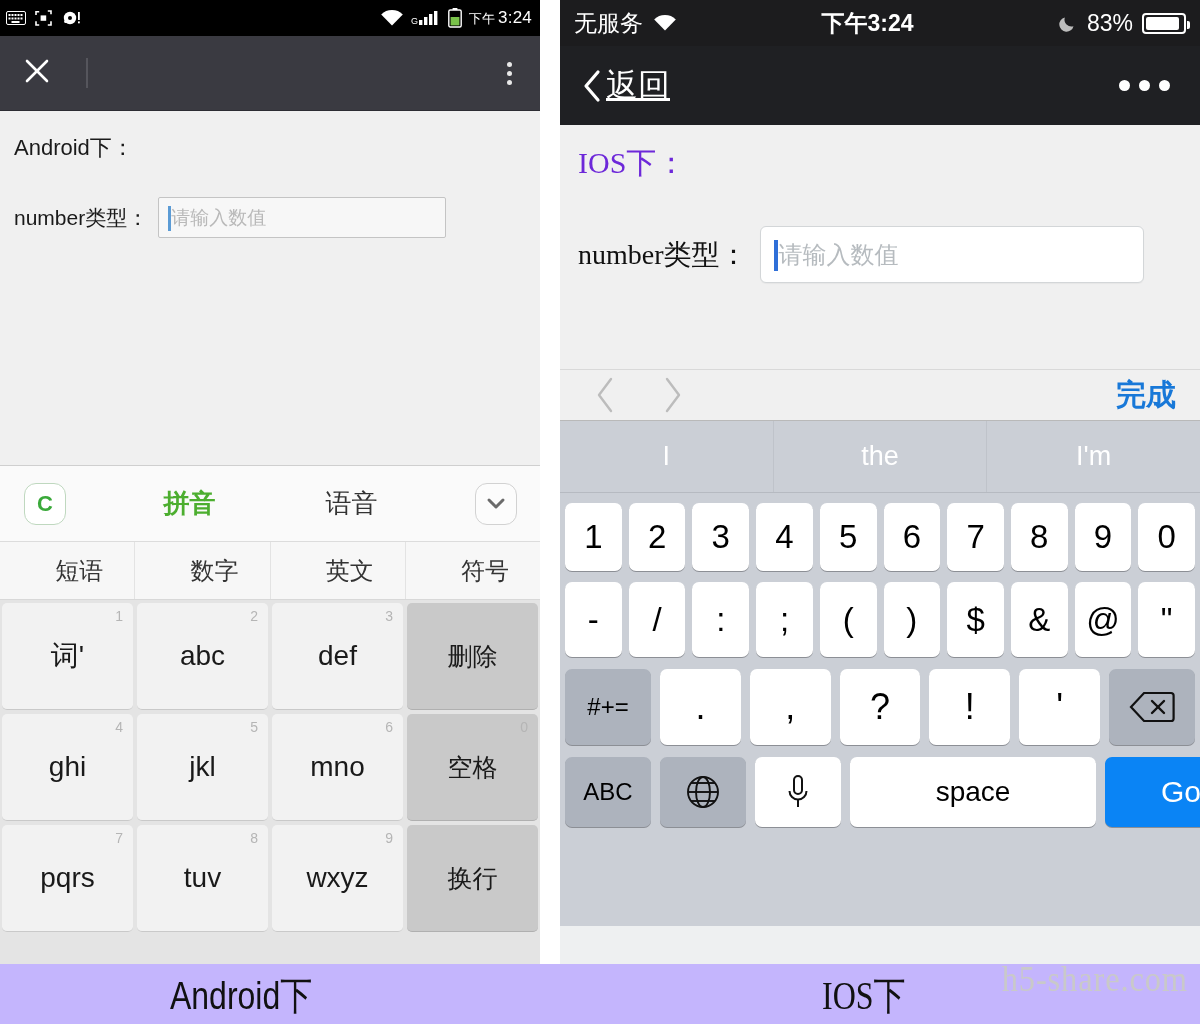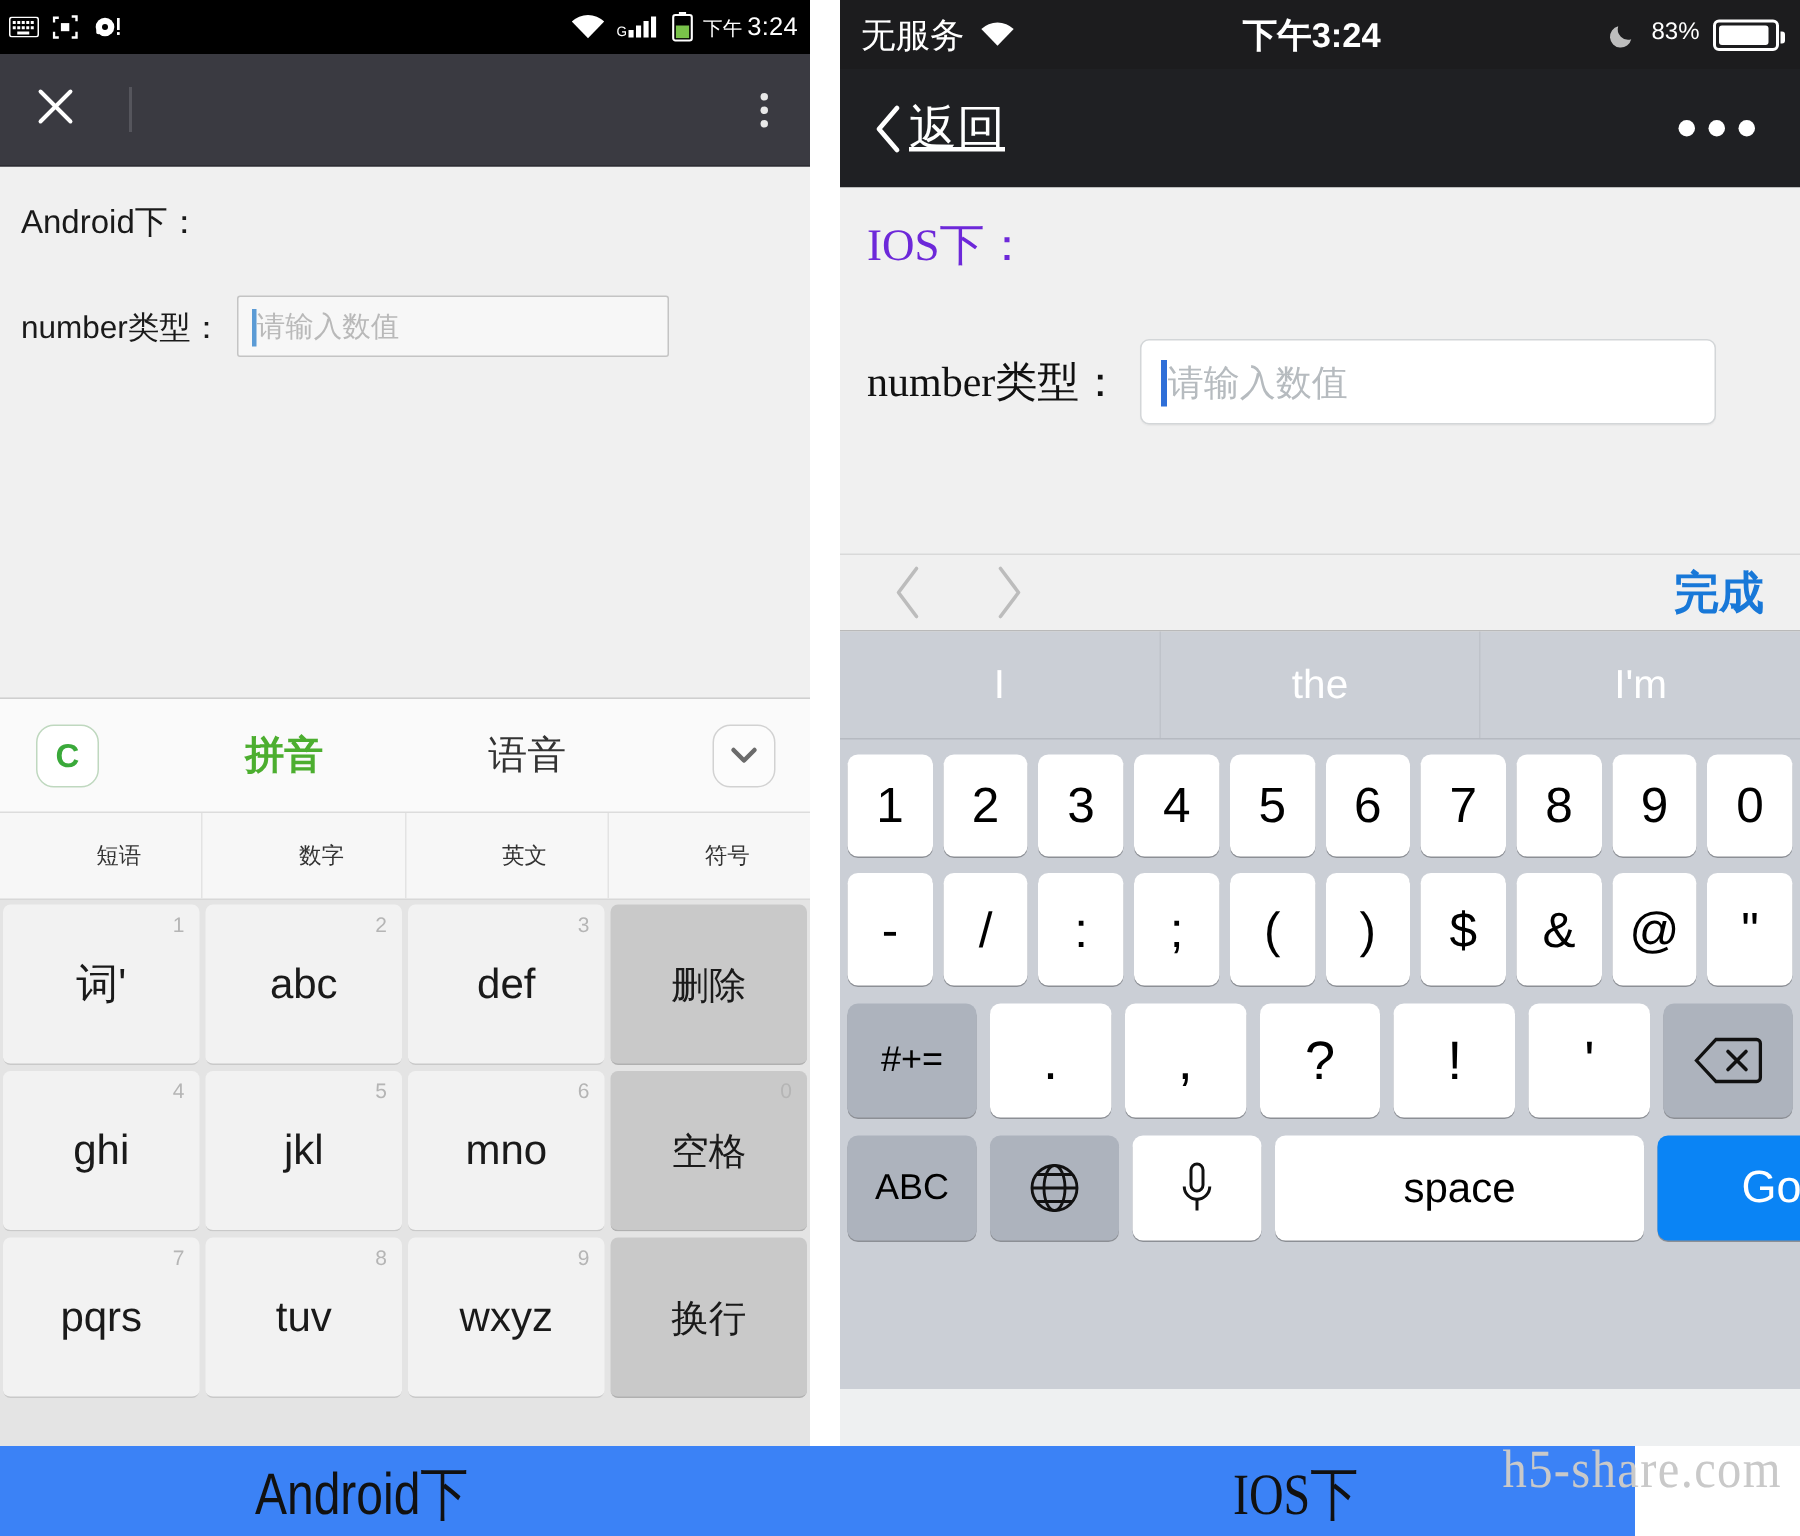--- a/index.html
+++ b/index.html
@@ -111,21 +111,21 @@
     display: flex; align-items: center; justify-content: center;
     background: #fcfcfc;
   }
   .kb-subtabs {
     height: 58px; background: #f7f7f7;
     display: flex; align-items: stretch;
     border-bottom: 1px solid #d8d8d8;
   }
   .kb-subtab {
     flex: 1; display: flex; align-items: center; justify-content: center;
-    font-size: 15px; color: #333;
+    font-size: 24px; color: #333;
     border-right: 1px solid #e3e3e3;
     margin-left: 24px;
   }
   .kb-subtab:last-child { border-right: none; }
 
   .kb-grid { padding: 3px 2px 5px 2px; }
   .kb-row { display: flex; gap: 4px; margin-bottom: 4px; height: 107px; }
   .kb-key {
     flex: 1;
     background: #f2f2f2;
@@ -150,21 +150,21 @@
     font-family: "Liberation Serif", serif;
   }
   .ios-statusbar {
     height: 46px; background: #1c1c1e;
     display: flex; align-items: center;
     color: #fff; padding: 0 14px;
     font-family: "Liberation Sans", sans-serif;
   }
   .ios-sb-left { display: flex; align-items: center; gap: 10px; font-size: 23px; }
   .ios-sb-center { flex: 1; text-align: center; font-size: 23px; font-weight: bold; }
-  .ios-sb-right { display: flex; align-items: flex-start; gap: 9px; font-size: 16px; }
+  .ios-sb-right { display: flex; align-items: center; gap: 9px; font-size: 23px; }
   .ios-batt {
     width: 44px; height: 21px; border: 2px solid #fff; border-radius: 4px;
     position: relative; display: inline-block;
   }
   .ios-batt::after {
     content: ""; position: absolute; right: -6px; top: 6px;
     width: 3px; height: 8px; background: #fff; border-radius: 0 2px 2px 0;
   }
   .ios-batt i { position: absolute; left: 2px; top: 2px; bottom: 2px; width: 83%; background: #fff; border-radius: 2px; display: block; }
 
@@ -225,21 +225,21 @@
     font-size: 33px; color: #000;
   }
   .ios-key.dark { background: #adb3bd; box-shadow: 0 1px 0 #8c8f95; font-size: 24px; }
   .ios-key.go { background: #0a84f5; color: #fff; font-size: 30px; flex: 0 0 152px; }
   .ios-key.sp-fn { flex: 0 0 86px; }
   .ios-key.sp-space { flex: 0 0 246px; font-size: 28px; }
   .ios-key.sp-bk { flex: 0 0 86px; }
   .ios-key.r3sym { font-size: 36px; }
 
   
-  .captions { position: absolute; left: 0; top: 964px; width: 1090px; height: 60px; background: #3b82f6; }
+  .captions { position: absolute; left: 0; top: 964px; width: 1200px; height: 60px; background: #c4b5fd; }
   .cap {
     position: absolute; font-size: 39px; color: #111;
     font-family: "Liberation Sans", sans-serif;
     transform: scaleX(.82); transform-origin: left center;
   }
   .cap.a { left: 170px; top: 5px; }
   .cap.b { left: 822px; top: 5px; font-family: "Liberation Serif", serif; }
   .watermark {
     position: absolute; right: 12px; top: 958px;
     font-size: 36px; color: #c9c9c9;

